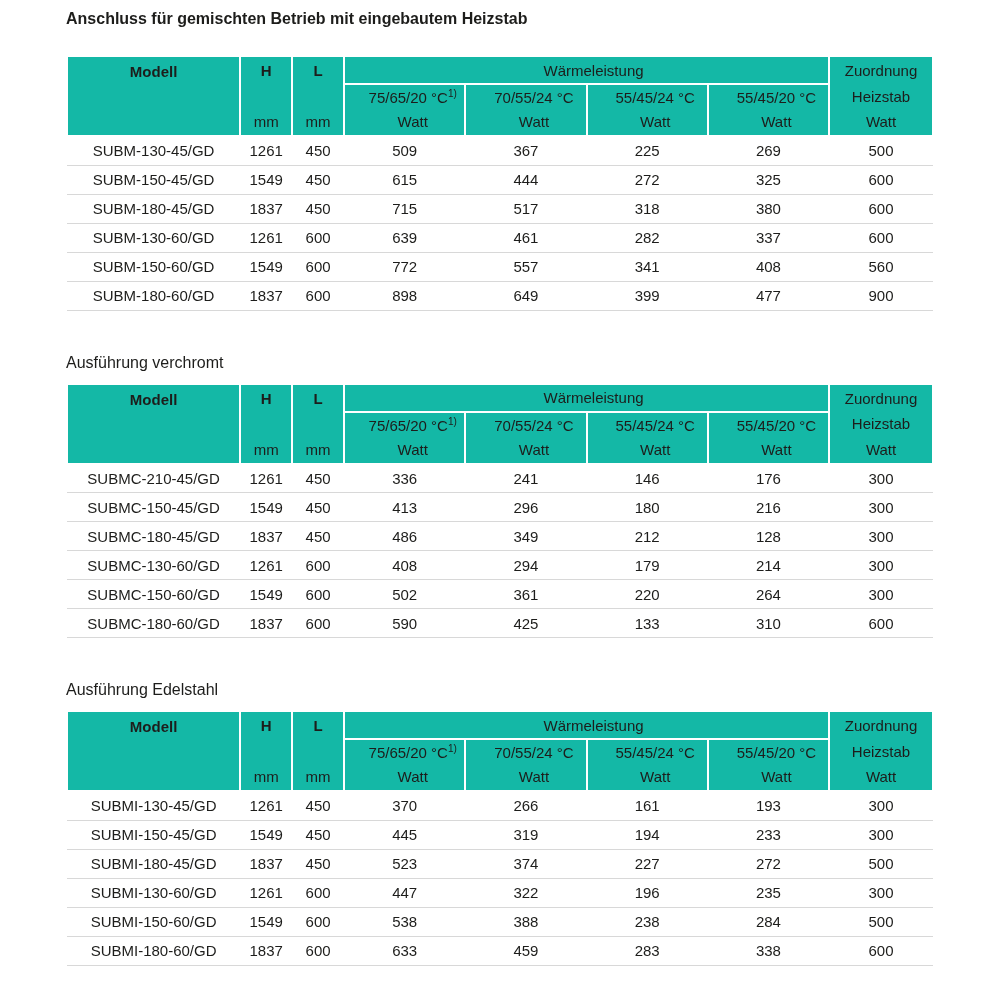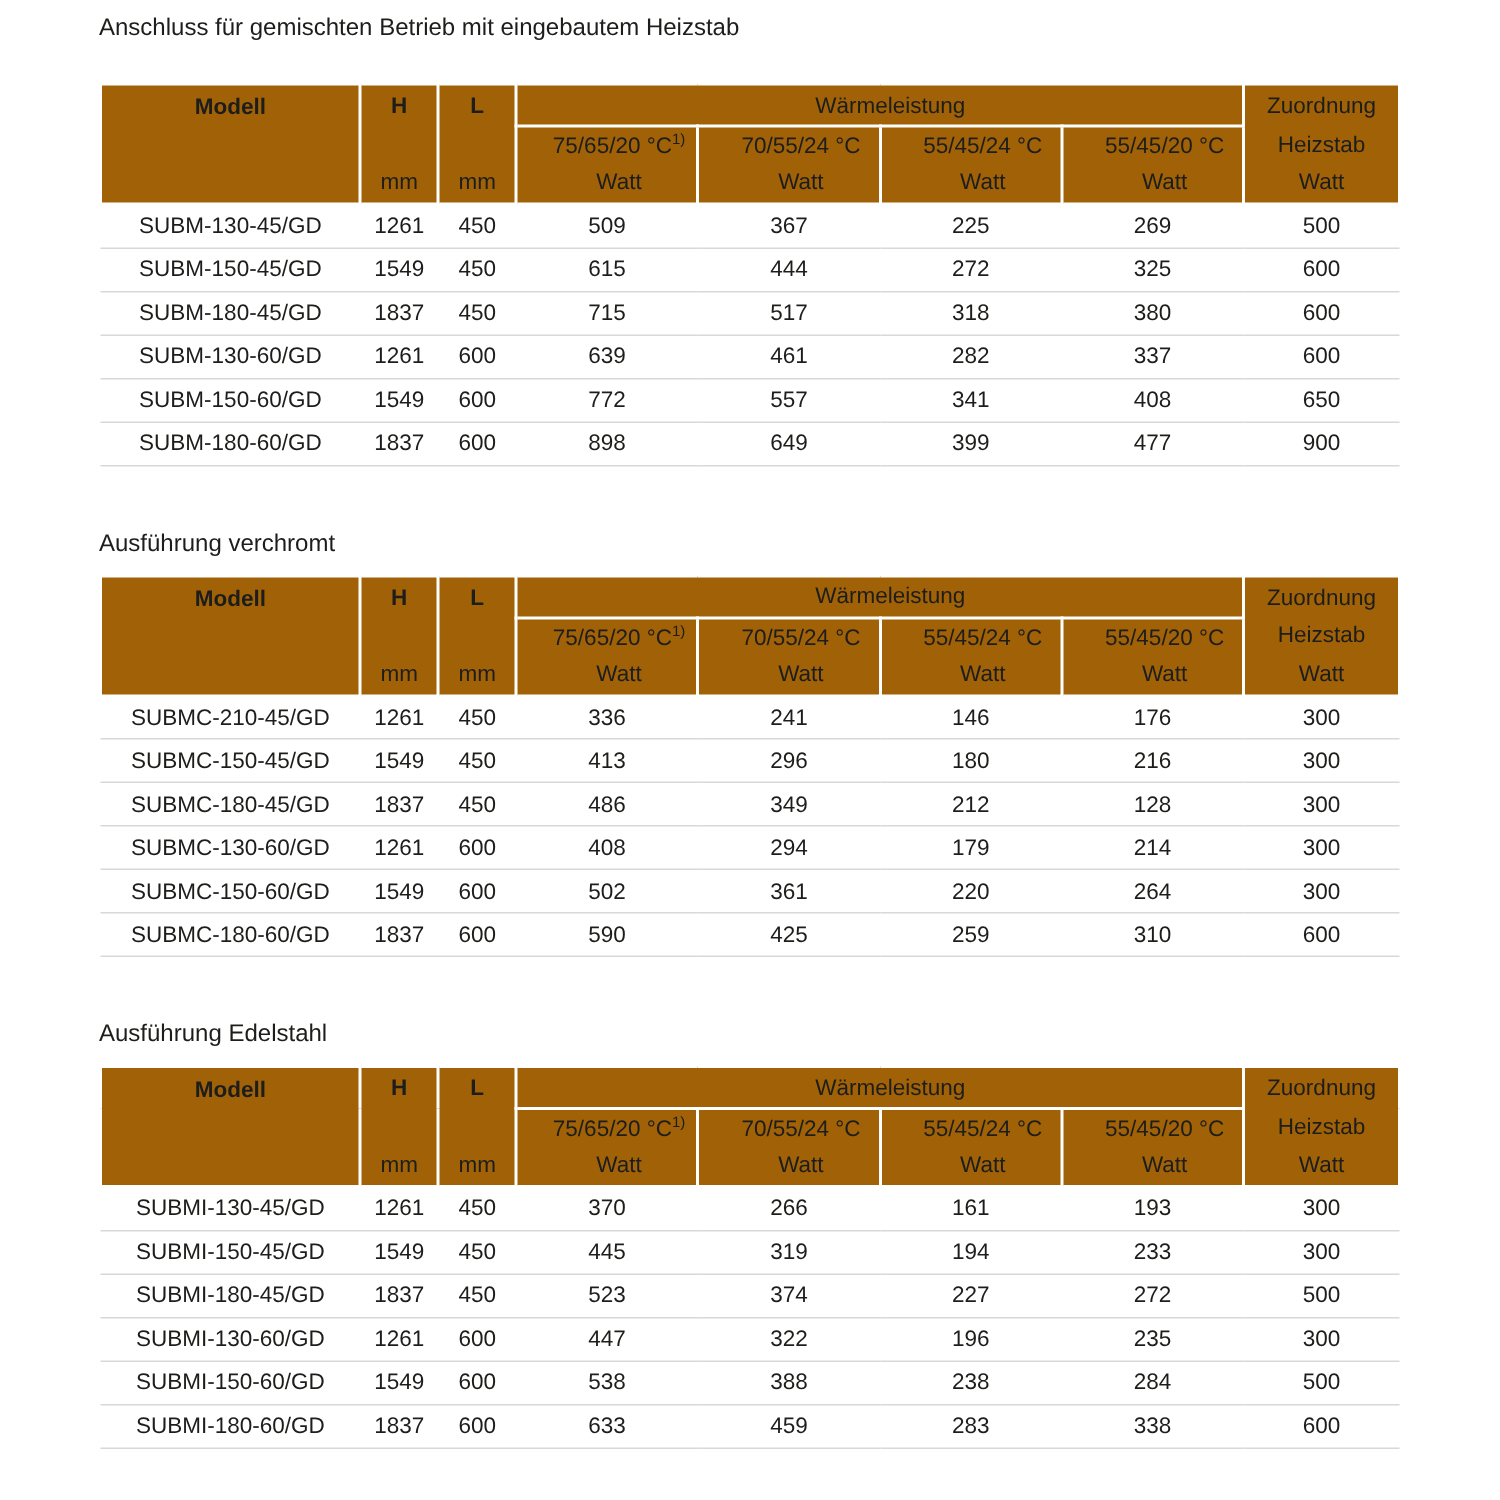--- a/index.html
+++ b/index.html
@@ -6,21 +6,21 @@
   html, body { background: #ffffff; }
   body {
     width: 1000px;
     font-family: "Liberation Sans", "DejaVu Sans", sans-serif;
     color: #1d1d1b;
     -webkit-font-smoothing: antialiased;
   }
   .page { padding: 8px 66px 12px 66px; }
   .page-title {
     font-size: 16px;
-    font-weight: normal;
+    font-weight: bold;
     margin: 2px 0 27px 0;
   }
   .section-title {
     font-size: 16px;
     font-weight: normal;
     margin: 0 0 11px 0;
   }
   .table-section { margin-bottom: 43px; }
   .table-section:last-child { margin-bottom: 0; }
 
@@ -28,21 +28,21 @@
     width: 100%;
     border-collapse: collapse;
     table-layout: fixed;
   }
   col.c-model { width: 20%; }
   col.c-hl    { width: 6%; }
   col.c-temp  { width: 14%; }
   col.c-zu    { width: 12%; }
 
   th {
-    background: #a16207;
+    background: #14b8a6;
     border: 2px solid #ffffff;
     font-weight: normal;
     font-size: 15px;
     color: #1d1d1b;
     vertical-align: middle;
     text-align: center;
   }
   .th-model {
     vertical-align: top;
     padding-top: 6px;
@@ -175,21 +175,21 @@
             <td>600</td>
           </tr>
           <tr>
             <td class="model">SUBM-150-60/GD</td>
             <td>1549</td>
             <td>600</td>
             <td>772</td>
             <td>557</td>
             <td>341</td>
             <td>408</td>
-            <td>650</td>
+            <td>560</td>
           </tr>
           <tr>
             <td class="model">SUBM-180-60/GD</td>
             <td>1837</td>
             <td>600</td>
             <td>898</td>
             <td>649</td>
             <td>399</td>
             <td>477</td>
             <td>900</td>
@@ -304,21 +304,21 @@
             <td>220</td>
             <td>264</td>
             <td>300</td>
           </tr>
           <tr>
             <td class="model">SUBMC-180-60/GD</td>
             <td>1837</td>
             <td>600</td>
             <td>590</td>
             <td>425</td>
-            <td>259</td>
+            <td>133</td>
             <td>310</td>
             <td>600</td>
           </tr>
         </tbody>
     </table>
   </section>
 
   <section class="table-section">
     <h2 class="section-title">Ausführung Edelstahl</h2>
     <table class="spec-table">

